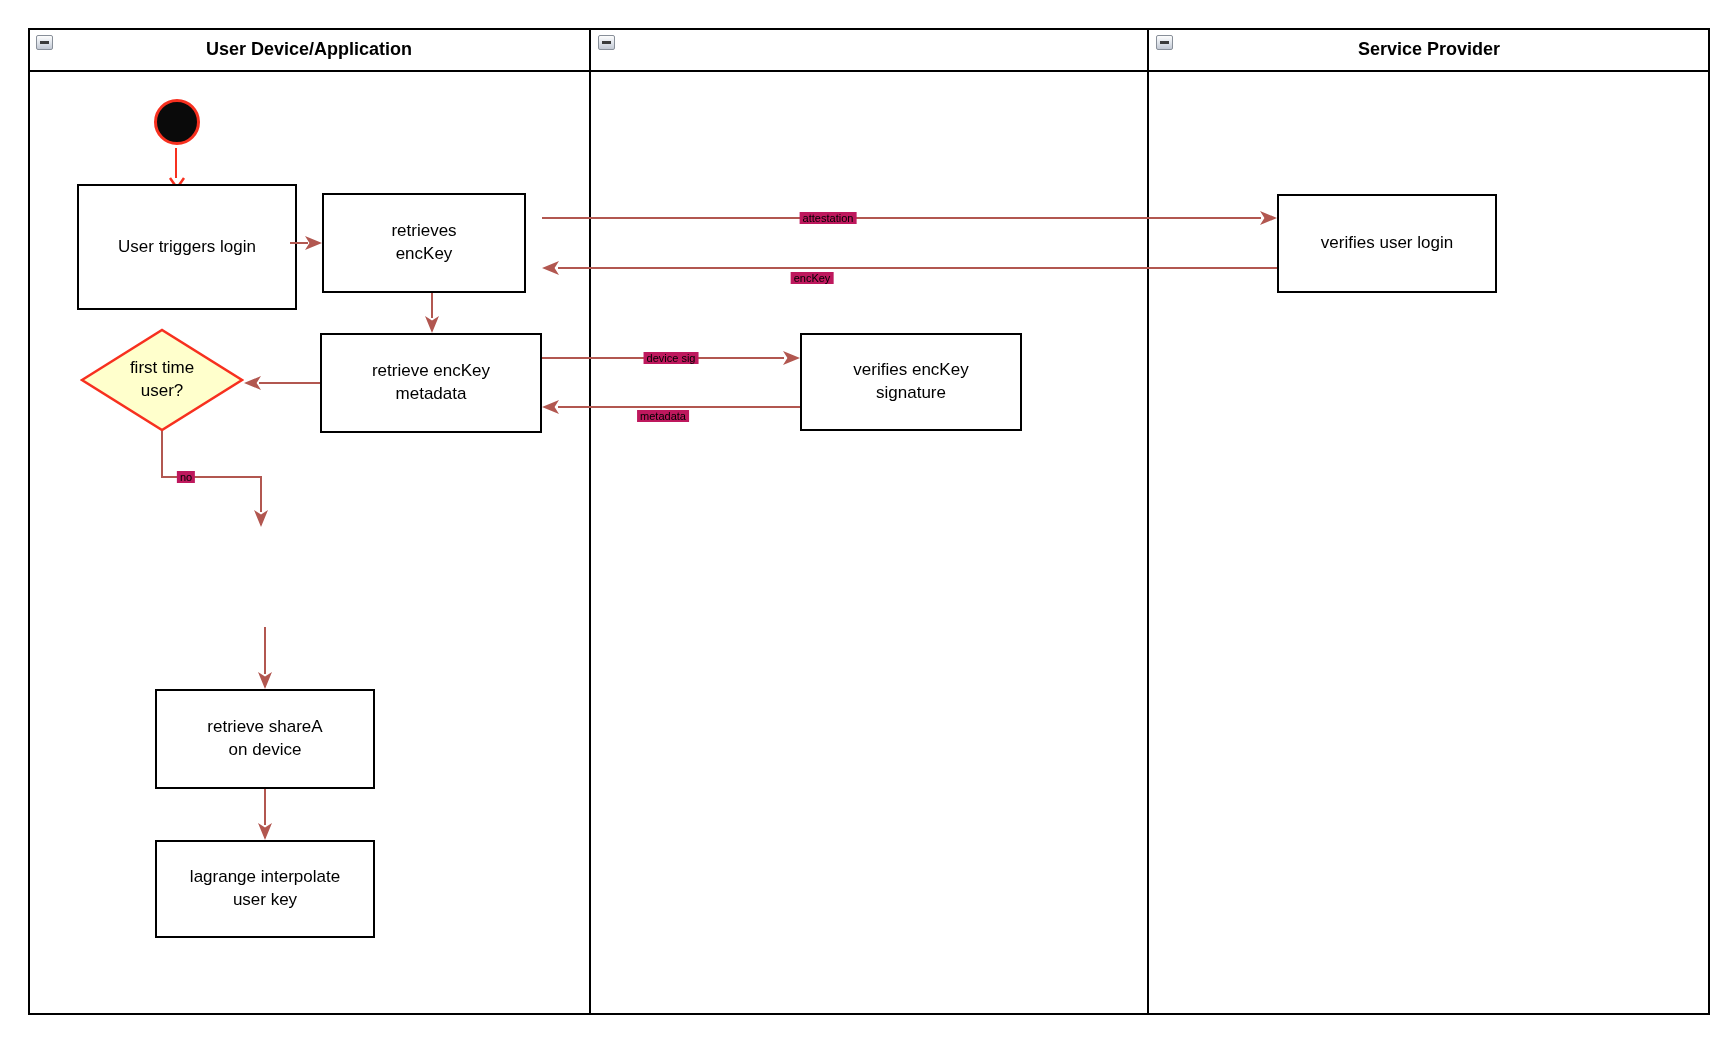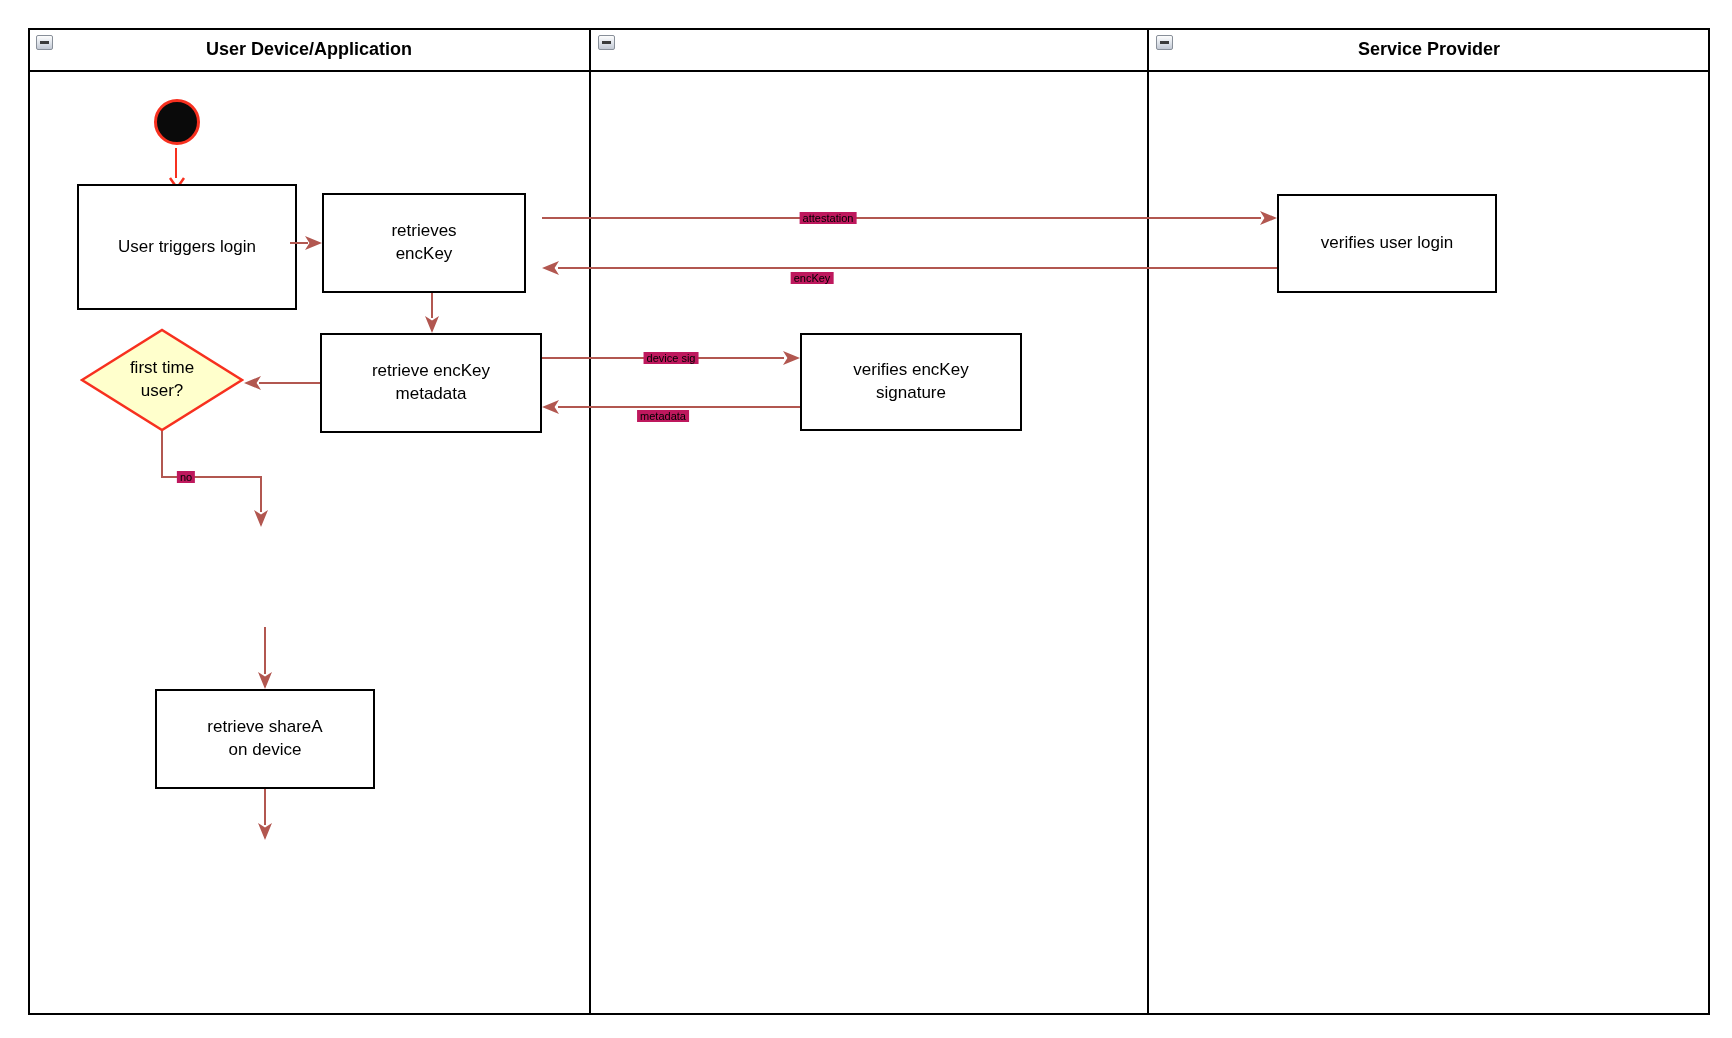--- a/index.html
+++ b/index.html
@@ -67,20 +67,22 @@
     <polyline points="2,1 9,11 16,1" fill="none" stroke="#f7301f" stroke-width="2.5"></polyline>
   </svg>
 
   <div class="node" style="left:70px;top:184px;width:220px;height:126px;margin-left:7px;">User triggers login</div>
   <div class="node" style="left:322px;top:193px;width:204px;height:100px;">retrieves
 encKey</div>
   <div class="node" style="left:320px;top:333px;width:222px;height:100px;">retrieve encKey
 metadata</div>
   <div class="node" style="left:155px;top:689px;width:220px;height:100px;">retrieve shareA
 on device</div>
+  <div class="node" style="left:155px;top:840px;width:220px;height:98px;">lagrange interpolate
+user key</div>
 
   <div class="diamond-wrap">
     <svg width="164" height="104">
       <polygon points="2,52 82,2 162,52 82,102" fill="#ffffcc" stroke="#f7301f" stroke-width="2.5"></polygon>
     </svg>
     <div class="diamond-label">first time
 user?</div>
   </div>
 
   <div class="node" style="left:800px;top:333px;width:222px;height:98px;">verifies encKey

